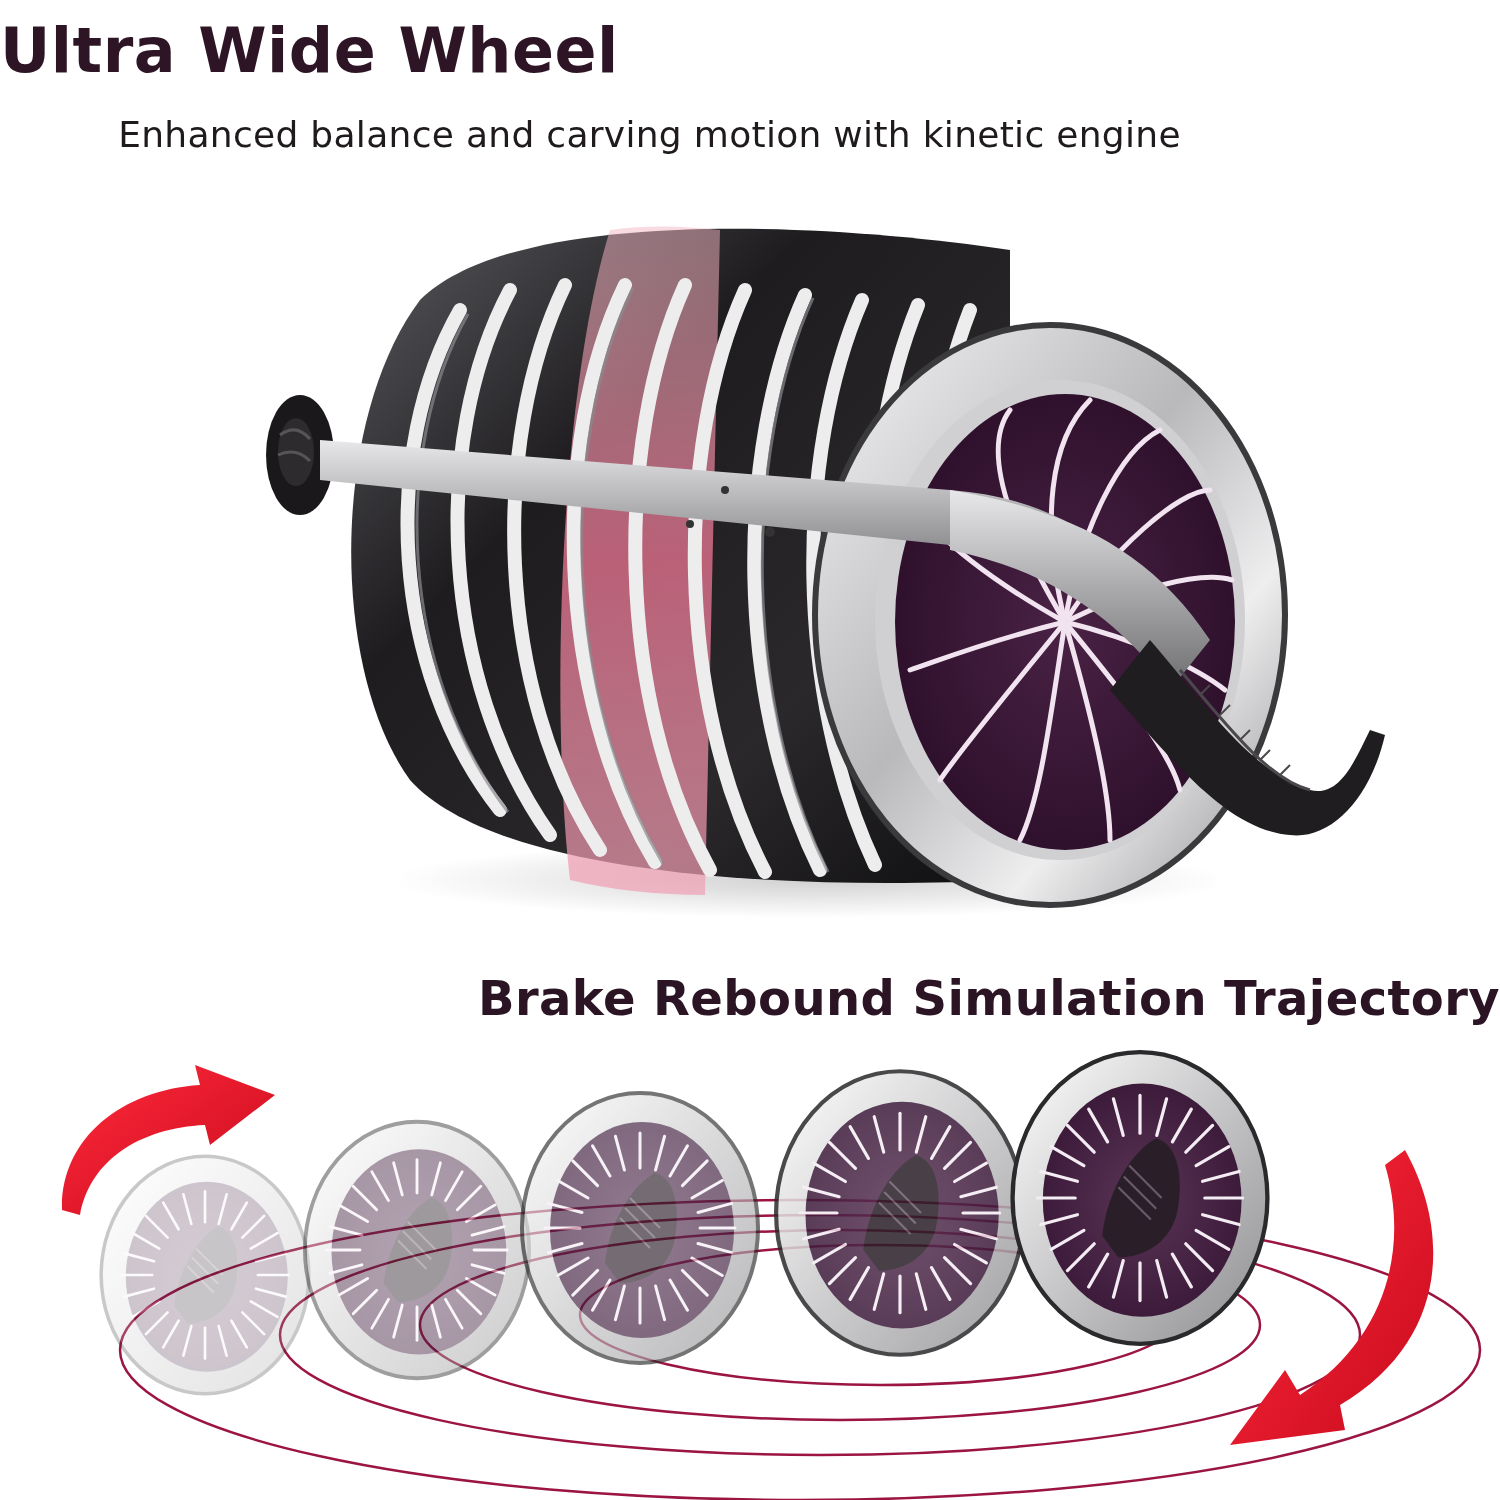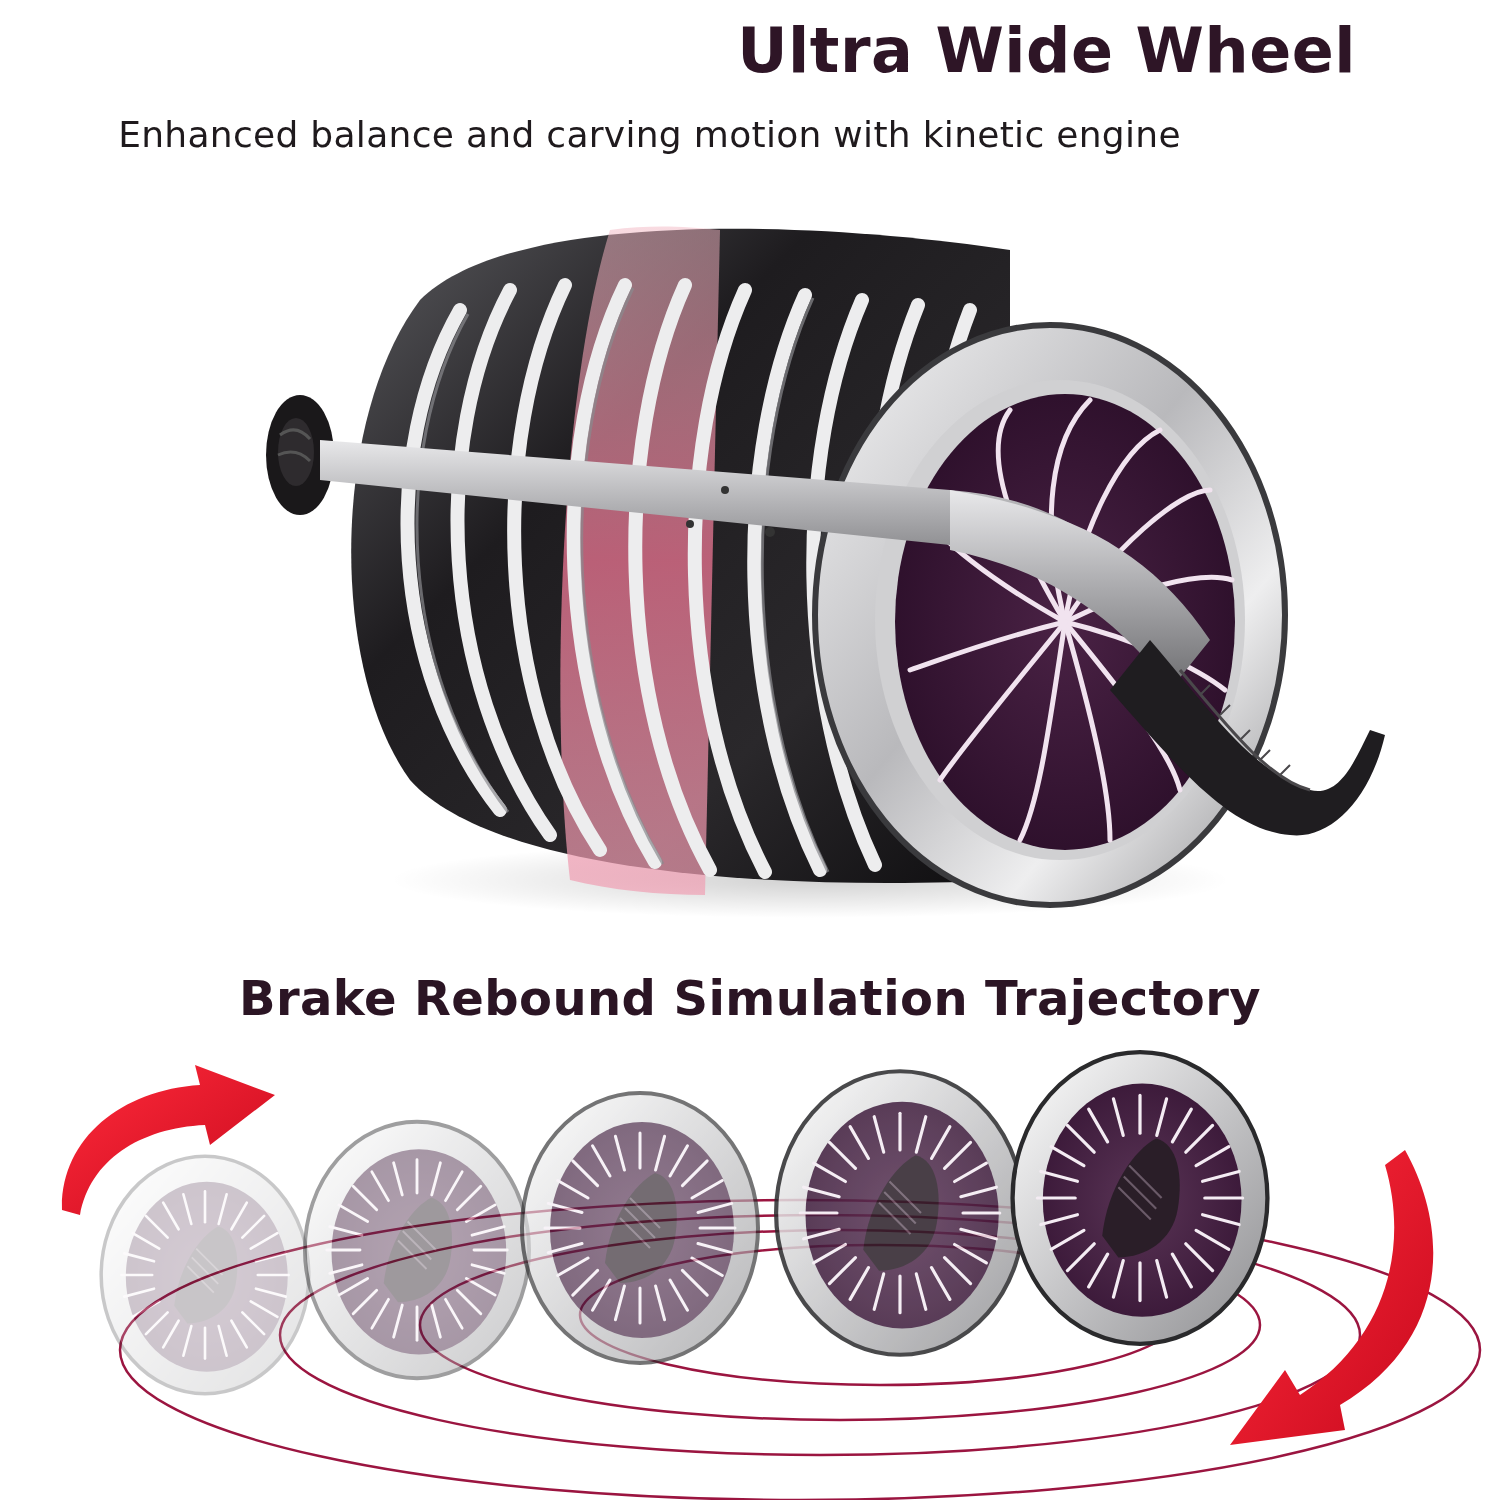--- a/index.html
+++ b/index.html
@@ -1,22 +1,22 @@
 <!DOCTYPE html>
 <html><head>
 <meta charset="utf-8">
 <style>
   html, body { margin: 0; padding: 0; background: #ffffff; }
   body { width: 1500px; height: 1500px; position: relative; overflow: hidden;
          font-family: "DejaVu Sans", "Liberation Sans", sans-serif; }
-  .title { position: absolute; left: 0; width: 1356px; top: 14px; text-align: right;
+  .title { position: absolute; left: 0; width: 1356px; top: 14px; text-align: left;
            font-size: 62px; font-weight: 700; color: #2e1526; letter-spacing: 0.5px; }
   .subtitle { position: absolute; left: 0; width: 1299px; top: 114px; text-align: center;
               font-size: 36px; font-weight: 400; color: #1f1a1d; letter-spacing: 0.3px; }
-  .section-title { position: absolute; left: 0; width: 1500px; top: 970px; text-align: center;
+  .section-title { position: absolute; left: 0; width: 1500px; top: 970px; text-align: right;
                    font-size: 48px; font-weight: 600; color: #2b1524; letter-spacing: 0.4px; }
   .hero { position: absolute; left: 250px; top: 190px; width: 1140px; height: 740px; }
   .trajectory { position: absolute; left: 0; top: 1050px; width: 1500px; height: 450px; }
   svg { display: block; }
 </style>
 </head>
 <body>
 
 <div class="title">Ultra Wide Wheel</div>
 <div class="subtitle">Enhanced balance and carving motion with kinetic engine</div>

